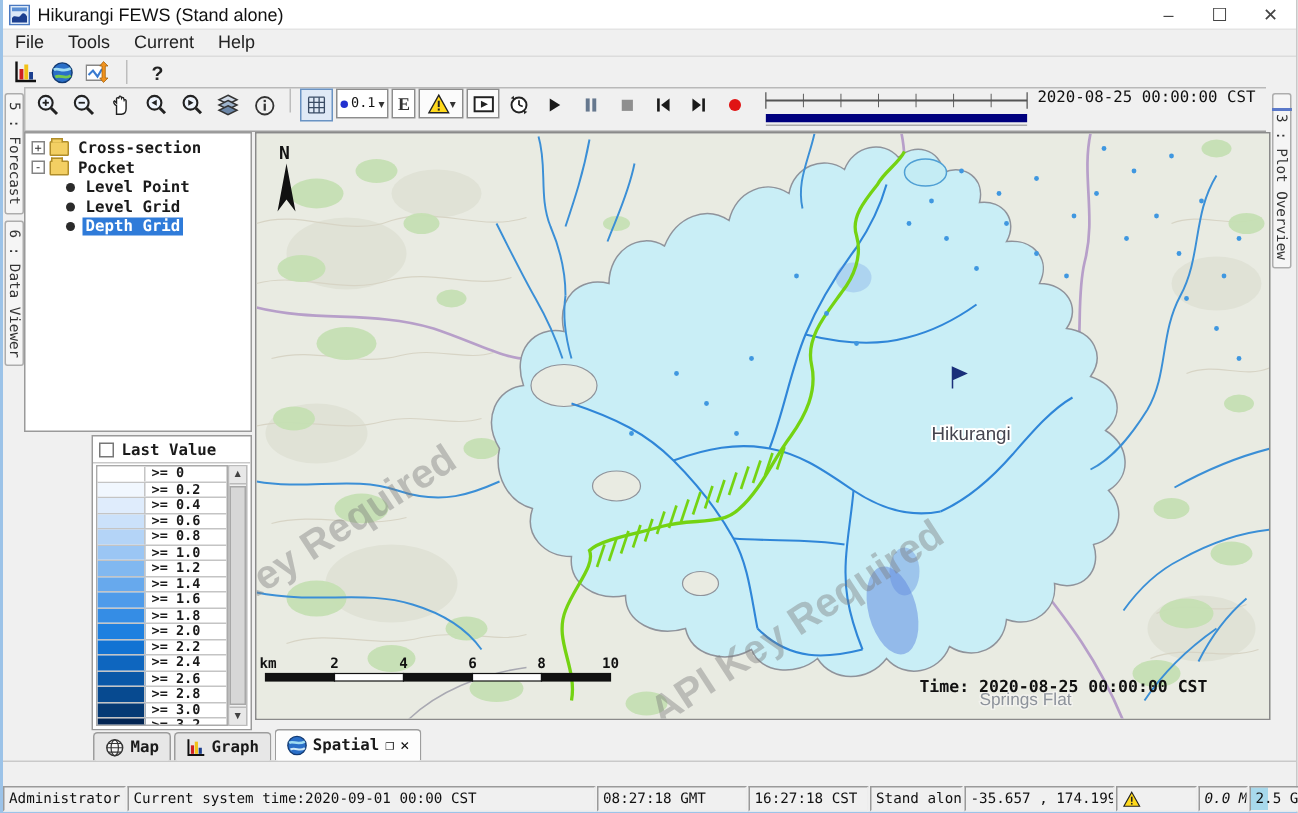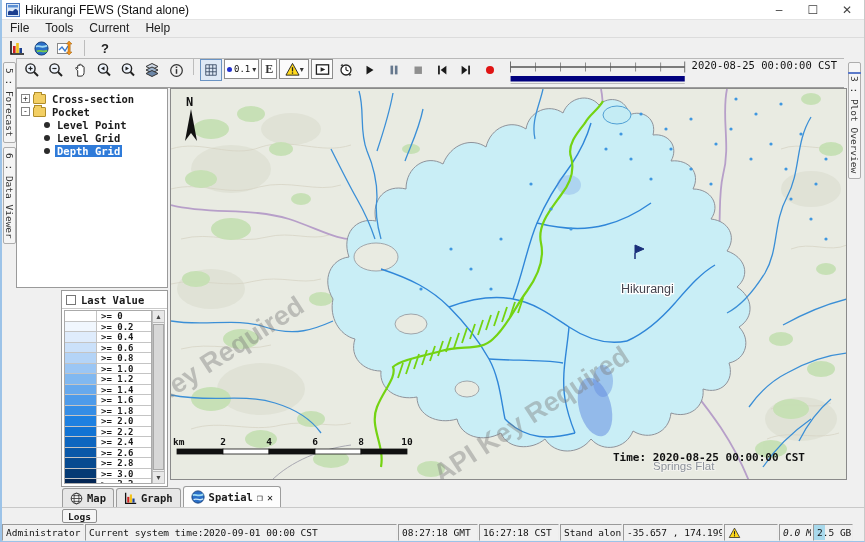--- a/index.html
+++ b/index.html
@@ -616,28 +616,25 @@
           <circle cx="8" cy="8" r="7" fill="#2a6fc8" stroke="#123a72"></circle>
           <path d="M2,6 C5,4 8,8 14,5" stroke="#9fdcf2" stroke-width="2" fill="none"></path>
           <path d="M3,11 C7,9 10,13 14,10" stroke="#cfe9f7" stroke-width="1.6" fill="none"></path>
         </svg>
       <span>Spatial</span>
       <span class="tabctl">❐</span>
       <span class="tabctl">✕</span>
     </div>
   </div>
 
-  <div class="logs-row">
-    <div class="logs-btn">Logs</div>
-  </div>
 
   <div class="statusbar">
     <div class="scell" style="width:82px;">Administrator</div>
     <div class="scell" style="width:312px;">Current system time:2020-09-01 00:00 CST</div>
-    <div class="scell" style="width:80px;">08:27:18 GMT</div>
+    <div class="scell" style="width:100px;">08:27:18 GMT</div>
     <div class="scell" style="width:80px;">16:27:18 CST</div>
     <div class="scell" style="width:62px;">Stand alone</div>
     <div class="scell" style="width:100px;">-35.657 , 174.199</div>
     <div class="scell" style="width:54px; justify-content:flex-start;">
       <svg width="13" height="12" viewBox="0 0 16 16">
           <polygon points="8,1.5 15,14 1,14" fill="#ffd91c" stroke="#222" stroke-width="1"></polygon>
           <rect x="7.3" y="5.5" width="1.4" height="4.5" fill="#222"></rect>
           <rect x="7.3" y="11" width="1.4" height="1.5" fill="#222"></rect>
         </svg>
     </div>

